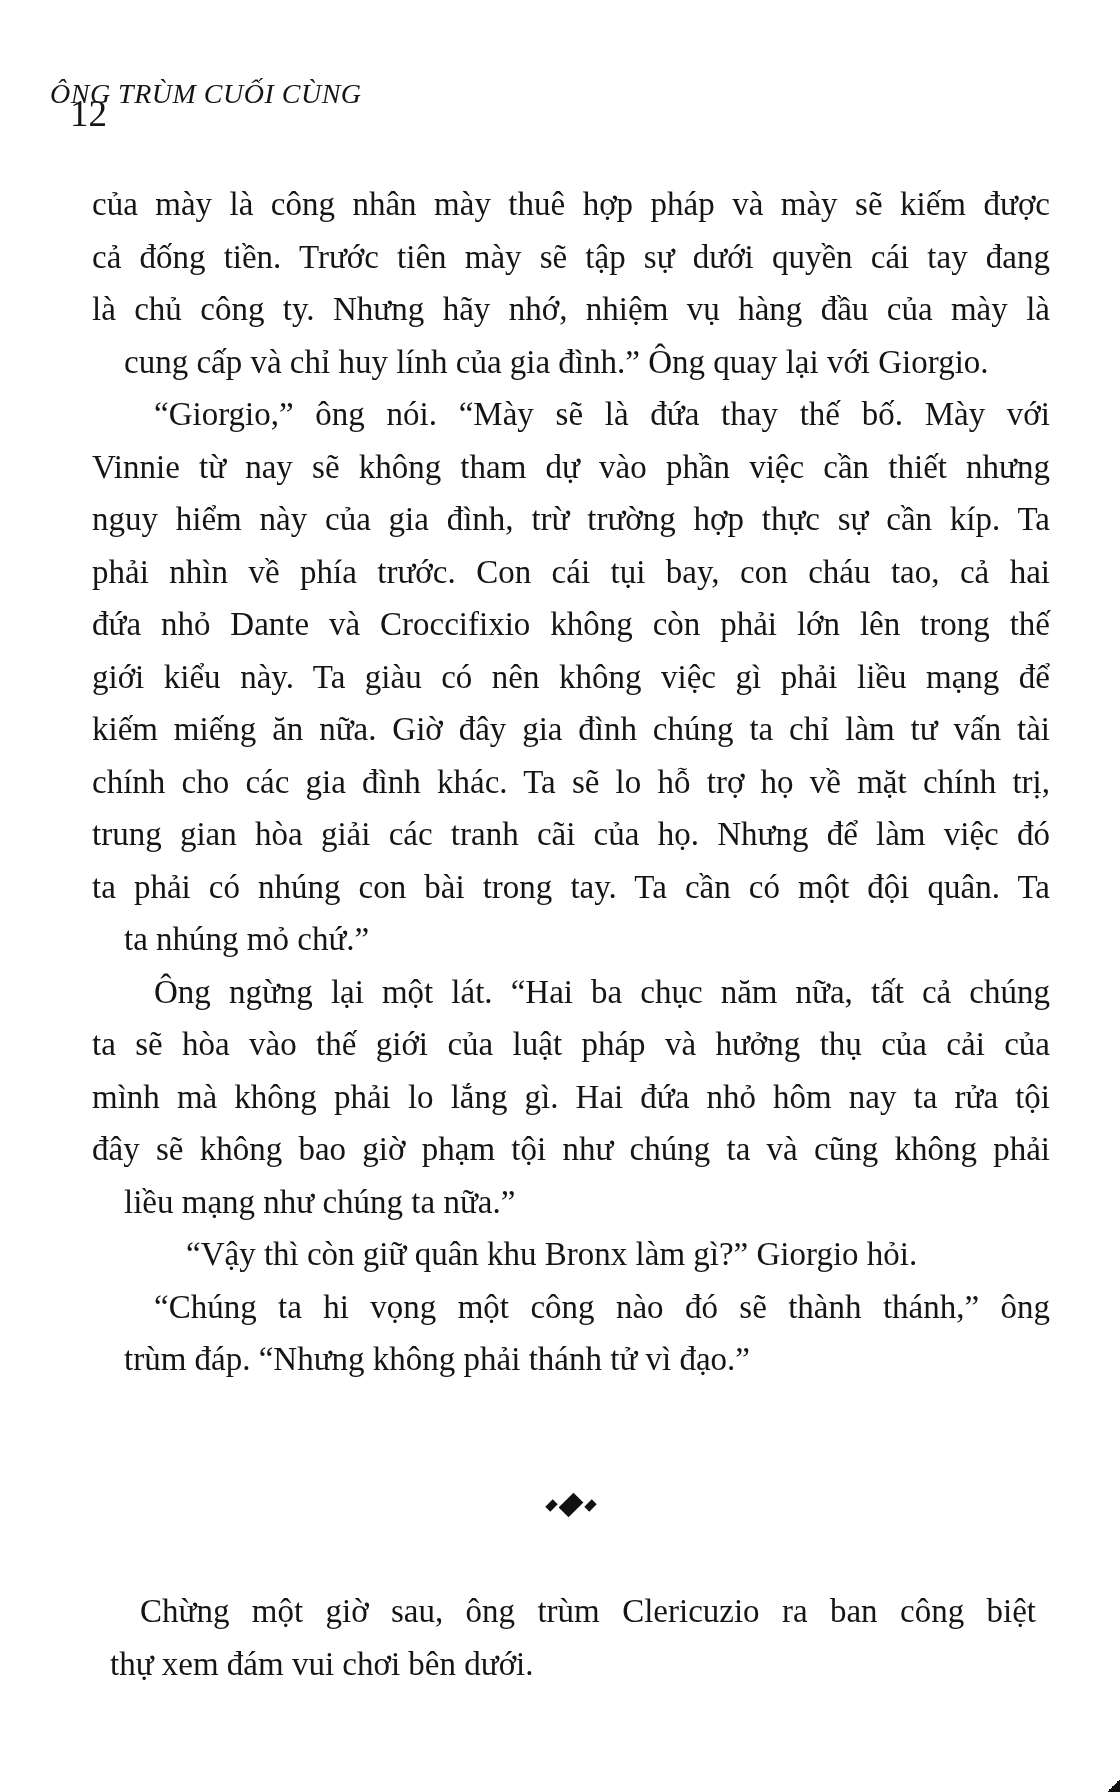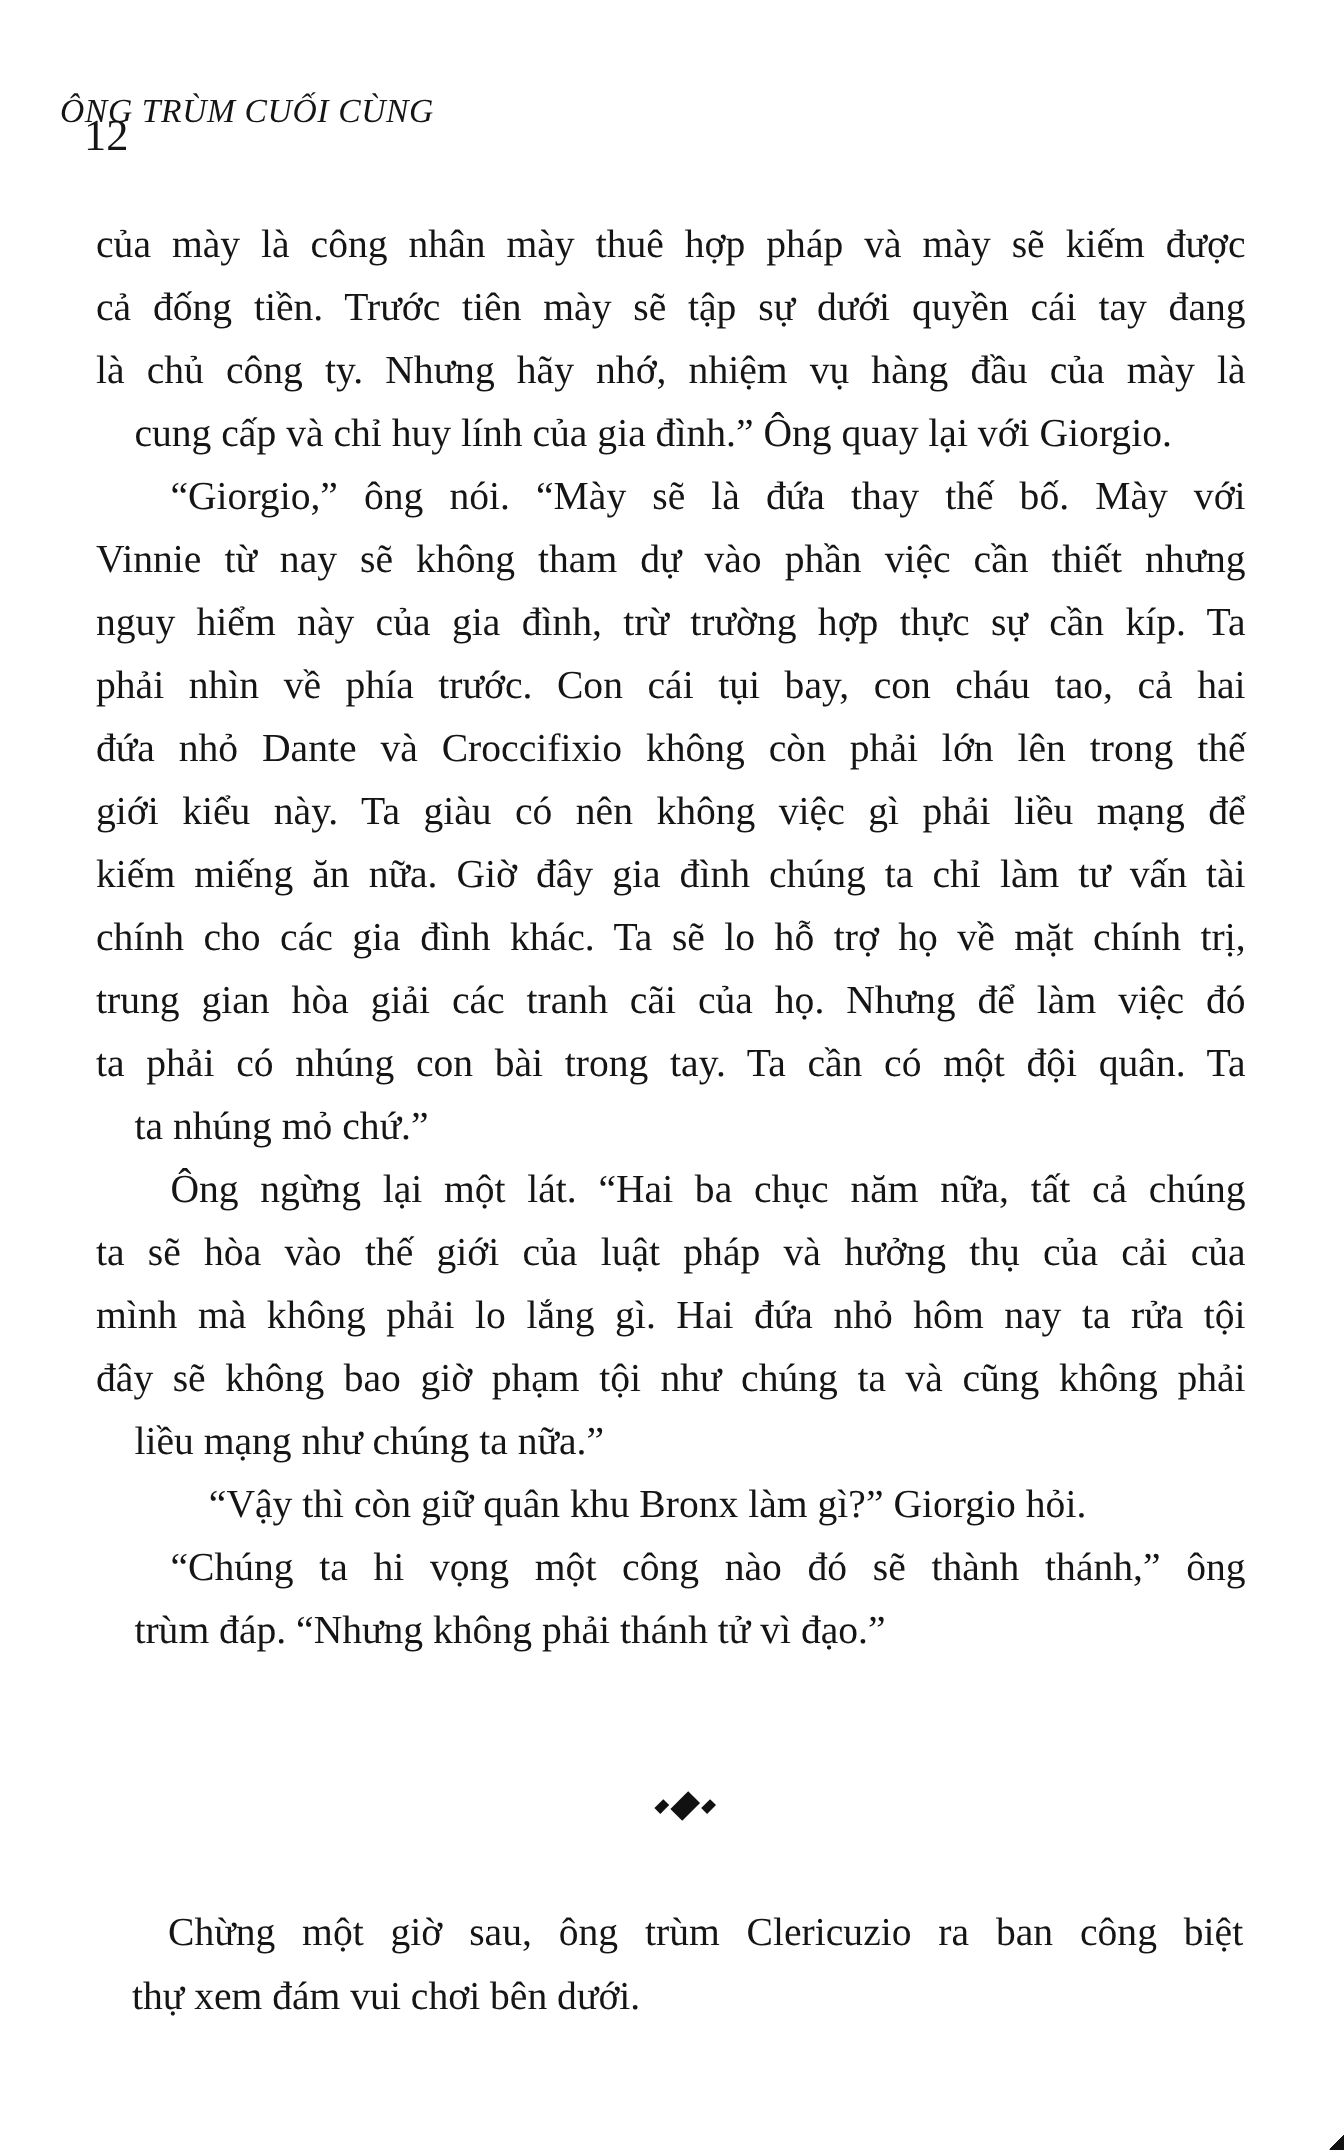--- a/index.html
+++ b/index.html
@@ -29,21 +29,21 @@
       width: 1120px;
       top: 78px;
       font-style: italic;
       font-size: 28px;
       letter-spacing: 0.5px;
       padding-left: 50px;
       box-sizing: border-box;
     }
     .text-block {
       position: absolute;
-      left: 80px;
+      left: 92px;
       top: 178px;
       width: 958px;
     }
     .line {
       display: block;
       height: 52.5px;
       font-size: 33px;
       line-height: 52.5px;
       white-space: nowrap;
       text-align: justify;

